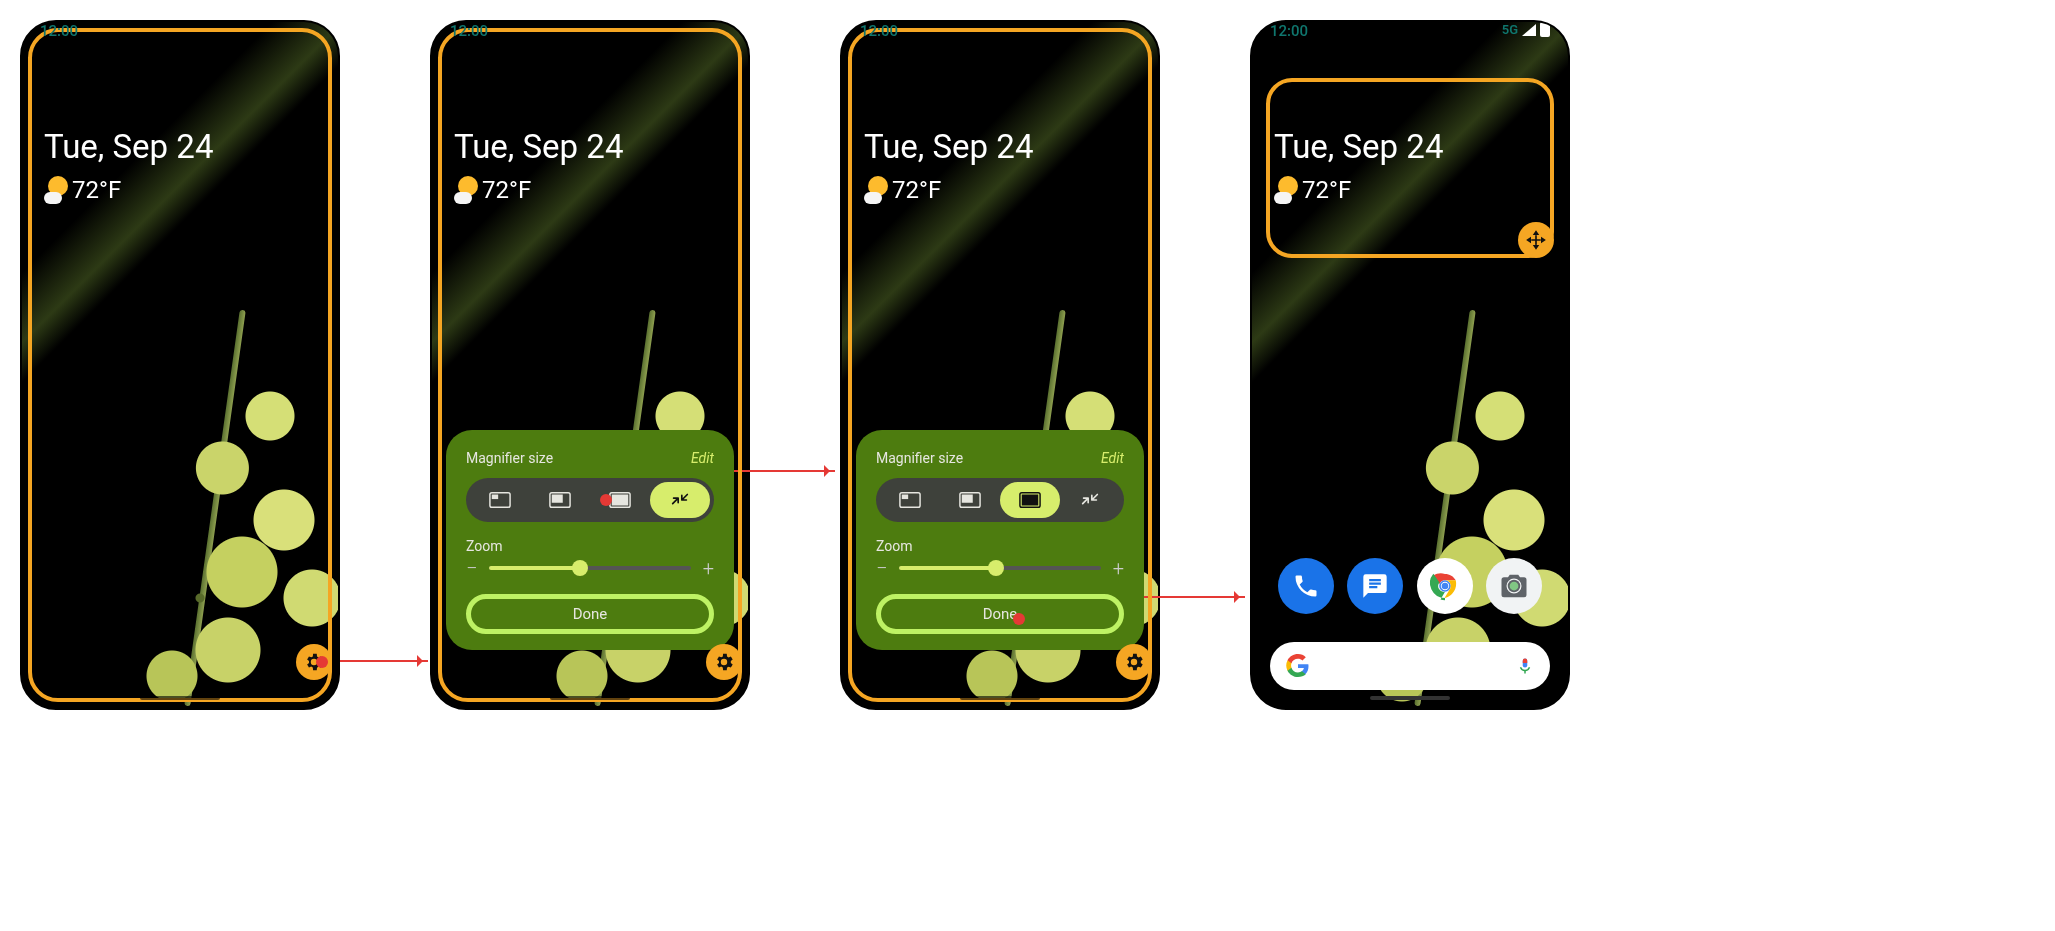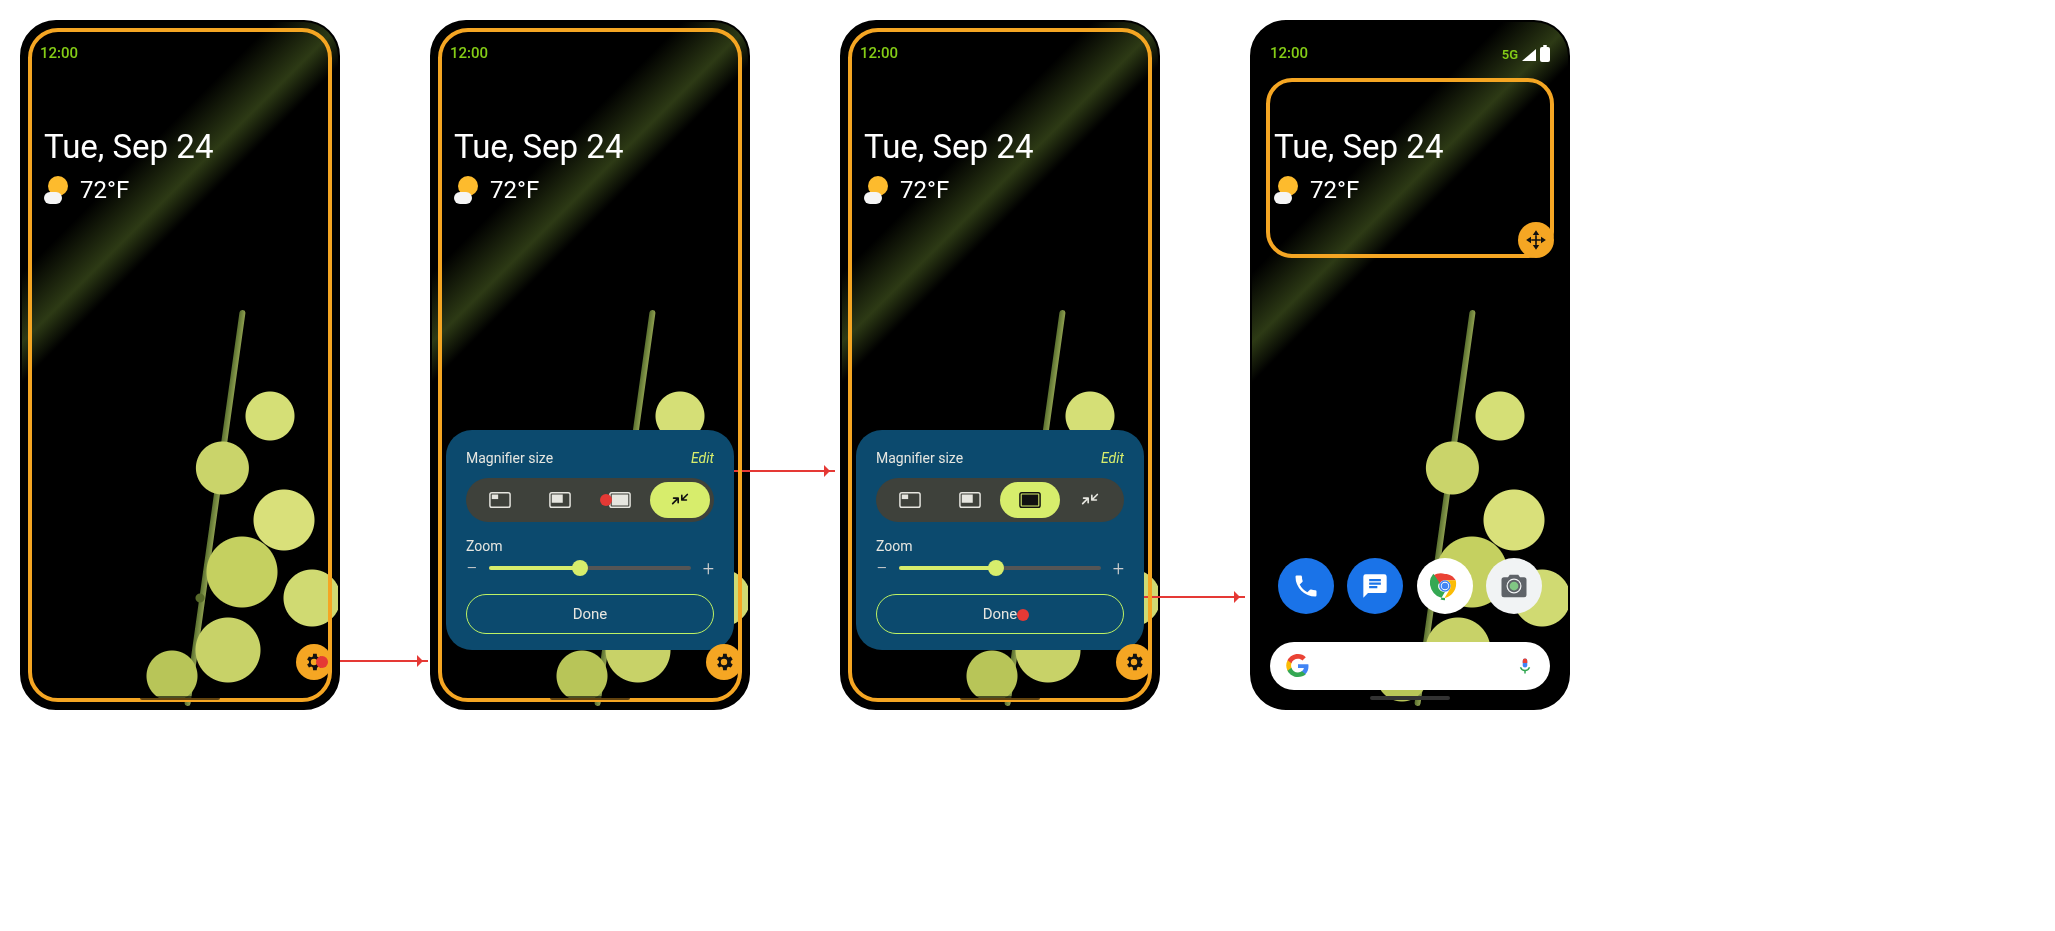--- a/index.html
+++ b/index.html
@@ -42,70 +42,70 @@
       radial-gradient(circle at 50% 85%, #c8d268 0 32px, transparent 33px),
       radial-gradient(circle at 30% 90%, #b8c558 0 25px, transparent 26px),
       radial-gradient(circle at 65% 40%, #d5df76 0 24px, transparent 25px),
       radial-gradient(circle at 48% 50%, #cad46a 0 26px, transparent 27px),
       radial-gradient(circle at 40% 75%, #586a2a 0 4px, transparent 5px);
   }
   .stem { position:absolute; right:120px; bottom:0; width:6px; height:400px; background:linear-gradient(90deg,#5a7030,#8fa050); transform:rotate(8deg); border-radius:3px;}
   .status-bar {
     position:absolute; top:0; left:0; right:0;
     height:40px; padding:0 18px;
-    display:flex; align-items:flex-end; justify-content:space-between;
-    color:#84cc16; font-size:15px; font-weight:500;
+    display:flex; align-items:flex-start; justify-content:space-between;
+    color:#0f766e; font-size:15px; font-weight:500;
     z-index:10;
   }
   .status-right { display:flex; gap:4px; align-items:center; font-size:13px; font-weight:600;}
   .signal { width:0; height:0; border-style:solid; border-width:0 0 12px 14px; border-color:transparent transparent #fff transparent;}
   .batt { width:10px; height:15px; background:#fff; border-radius:2px; position:relative;}
   .batt::before{content:'';position:absolute;top:-2px;left:3px;width:4px;height:2px;background:#fff;border-radius:1px;}
   .content {
     position:absolute; top:55px; left:22px; right:22px;
     color:#fff; z-index:5;
   }
   .date { font-size:33px; font-weight:400; margin:50px 0 10px;}
-  .weather { display:flex; align-items:center; gap:8px; font-size:24px; font-weight:400;}
+  .weather { display:flex; align-items:center; font-size:24px; font-weight:400;}
   .sun-icon {
     width:28px; height:28px; position:relative;
   }
   .sun-icon::before{content:'';position:absolute;width:20px;height:20px;background:#fdbb2d;border-radius:50%;top:0;left:4px;}
   .sun-icon::after{content:'';position:absolute;width:18px;height:12px;background:#f5f5f5;border-radius:8px;bottom:0;left:0;}
   .full-highlight {
     position:absolute; inset:6px; border:4px solid #f5a623; border-radius:30px; z-index:8; pointer-events:none;
   }
   .gear-badge {
     position:absolute; right:6px; bottom:28px; width:36px; height:36px;
     background:#f5a623; border-radius:50%;
     display:flex; align-items:center; justify-content:center; z-index:9;
   }
   .gear-badge svg{width:22px;height:22px;}
   .nav-pill{
     position:absolute; bottom:8px; left:50%; transform:translateX(-50%);
     width:80px; height:4px; background:rgba(0,0,0,0.6); border-radius:2px; z-index:20;
   }
   .panel {
     position:absolute; left:14px; right:14px; bottom:58px;
-    background:#0c4a6e; border-radius:26px; padding:20px 20px 16px;
+    background:#4d7c0f; border-radius:26px; padding:20px 20px 16px;
     z-index:7; color:#e6e6e0;
   }
   .panel-head{display:flex;justify-content:space-between;font-size:14px;margin-bottom:12px;}
   .edit-link{color:#d7ed6c;font-style:italic;}
   .size-seg{display:flex;gap:0;background:#3e413b;border-radius:22px;padding:4px;margin-bottom:16px;}
   .seg-btn{flex:1;height:36px;border-radius:20px;display:flex;align-items:center;justify-content:center;}
   .seg-btn.sel{background:#d7ed6c;}
   .seg-btn svg{width:22px;height:18px;}
   .zoom-label{font-size:14px;margin-bottom:2px;}
   .zoom-row{display:flex;align-items:center;gap:12px;margin-bottom:14px;}
   .zoom-sign{font-size:20px;color:#ccc;font-weight:300;}
   .slider{flex:1;height:4px;background:#555;border-radius:2px;position:relative;}
   .slider-fill{position:absolute;left:0;height:4px;background:#d7ed6c;border-radius:2px;}
   .slider-thumb{position:absolute;top:50%;transform:translate(-50%,-50%);width:16px;height:16px;background:#d7ed6c;border-radius:50%;}
-  .done-btn{width:100%;height:40px;border:1px solid #bef264;border-radius:22px;display:flex;align-items:center;justify-content:center;color:#e6e6e0;font-size:15px;}
+  .done-btn{width:100%;height:40px;border:5px solid #bef264;border-radius:22px;display:flex;align-items:center;justify-content:center;color:#e6e6e0;font-size:15px;}
   .red-dot{position:absolute;width:12px;height:12px;background:#e53935;border-radius:50%;z-index:30;}
   .arrow{position:absolute;height:2px;background:#e53935;z-index:2;}
   .arrow::after{content:'';position:absolute;right:-1px;top:-5px;border:6px solid transparent;border-left-color:#e53935;}
   .partial-highlight{
     position:absolute; top:56px; left:14px; right:14px; height:180px;
     border:4px solid #f5a623; border-radius:26px; z-index:6;
   }
   .move-badge{
     position:absolute; right:-4px; bottom:-4px; width:36px; height:36px;
     background:#f5a623; border-radius:50%;

